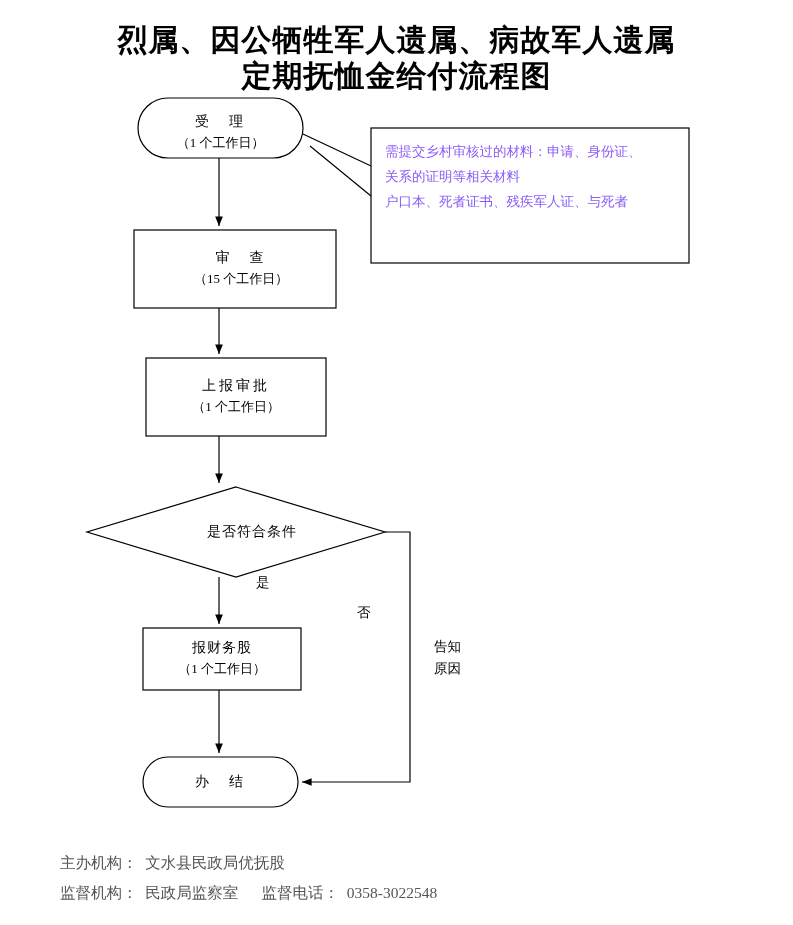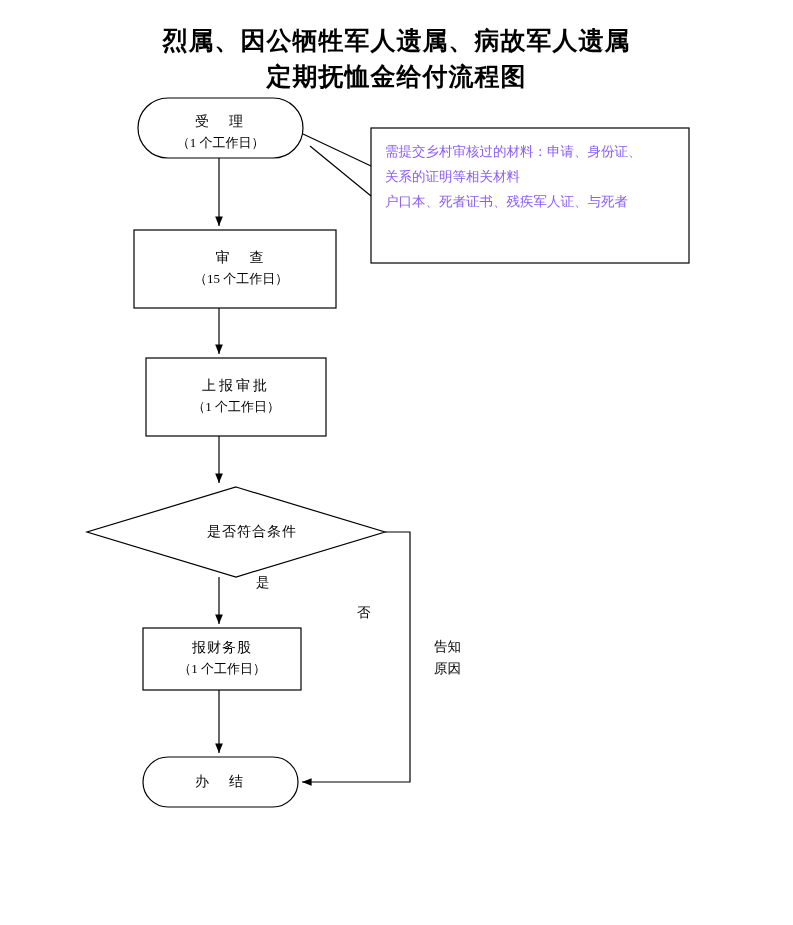--- a/index.html
+++ b/index.html
@@ -22,21 +22,21 @@
     height: 925px;
   }
   .title {
     position: absolute;
     left: 0;
     top: 22px;
     width: 793px;
     text-align: center;
     font-family: "Liberation Sans", "DejaVu Sans", sans-serif;
     font-weight: bold;
-    font-size: 25px;
+    font-size: 30px;
     line-height: 36px;
     letter-spacing: 1px;
   }
   .title .line2 {
     display: block;
   }
 
   svg.canvas {
     position: absolute;
     left: 0;
@@ -185,14 +185,18 @@
 
   <div class="edge-label" style="left:357px; top:602px;">
     <span>否</span>
   </div>
 
   <div class="edge-label" style="left:434px; top:636px;">
     <span>告知</span>
     <span>原因</span>
   </div>
 
+  <div class="footer">
+    <span class="row">主办机构：  文水县民政局优抚股</span>
+    <span class="row">监督机构：  民政局监察室      监督电话：  0358-3022548</span>
+  </div>
 
 </div>
 
 </body></html>

